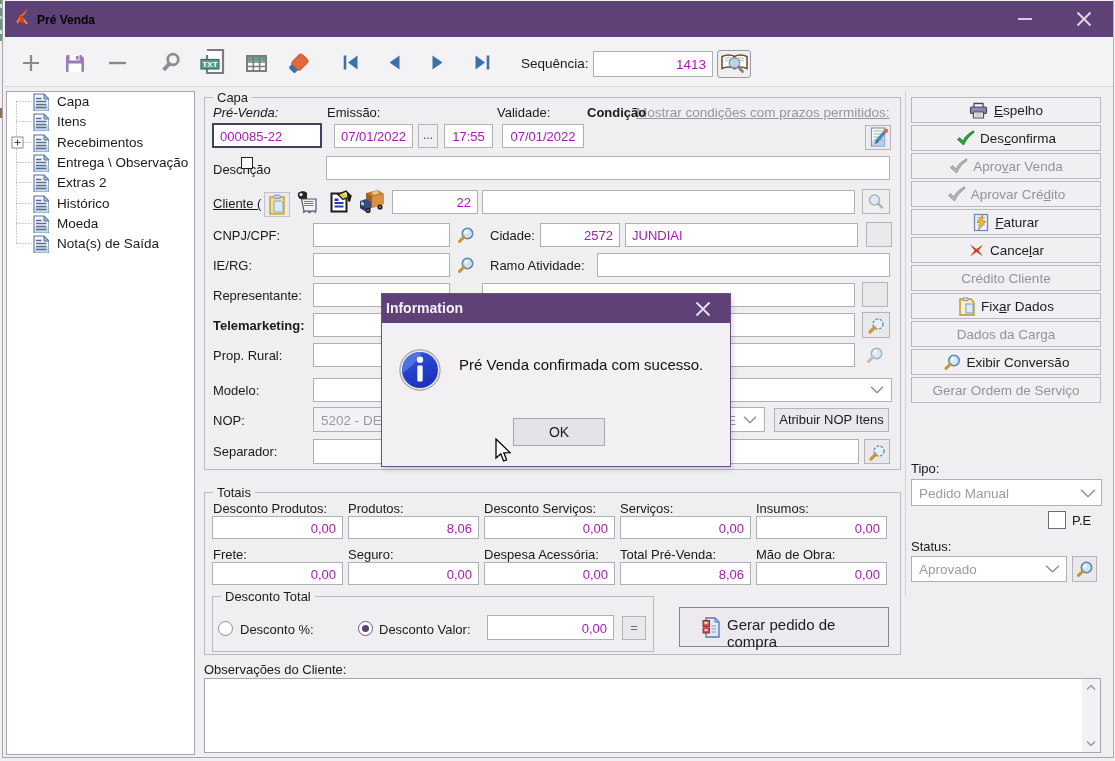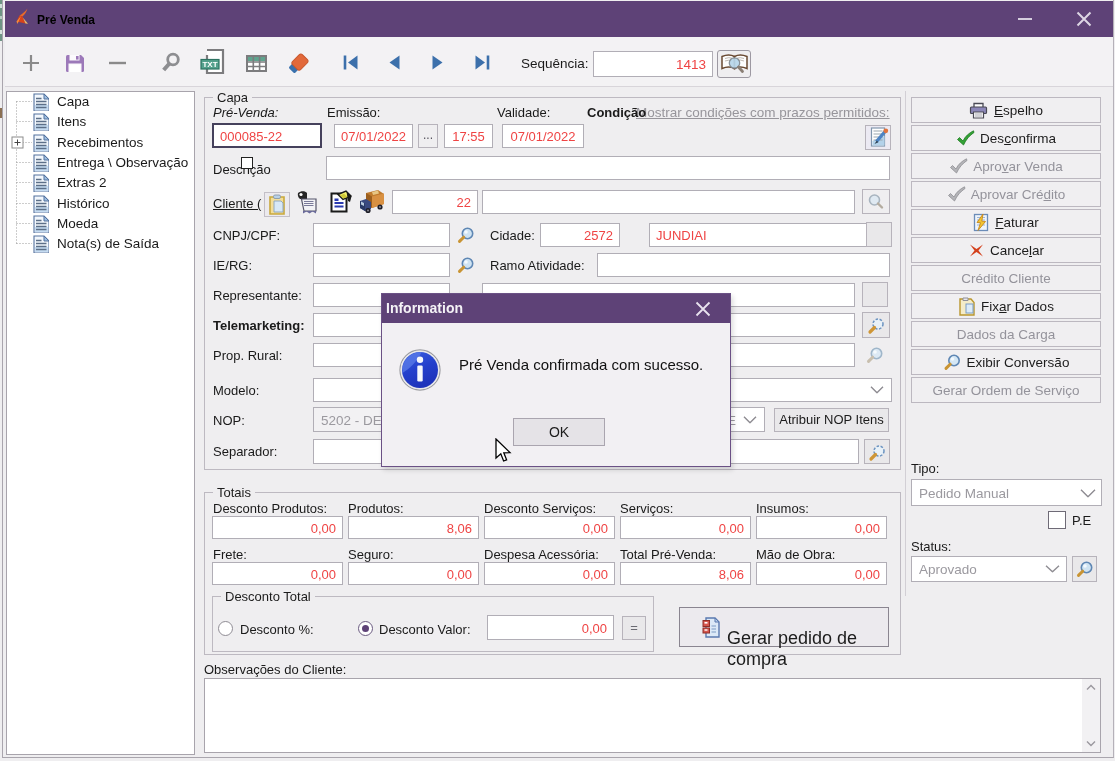--- a/index.html
+++ b/index.html
@@ -1,21 +1,21 @@
 <!DOCTYPE html>
 <html><head>
 <meta charset="utf-8">
 <style>
 * { margin:0; padding:0; box-sizing:border-box; }
 html,body { width:1115px; height:761px; overflow:hidden; }
 body { font-family:"Liberation Sans", sans-serif; font-size:13px; color:#1c1c1c; background:#e9e9e9; }
 .abs { position:absolute; }
 #stage { position:relative; width:1115px; height:761px; background:#efeef0; }
 .lbl { position:absolute; white-space:nowrap; font-size:13px; color:#1a1a1a; }
-.inp { position:absolute; background:#fff; border:1px solid #b1aeb6; font-size:13px; color:#ef4444; white-space:nowrap; overflow:hidden; }
+.inp { position:absolute; background:#fff; border:1px solid #b1aeb6; font-size:13px; color:#a21caf; white-space:nowrap; overflow:hidden; }
 .inp span { position:absolute; top:50%; transform:translateY(-50%); }
 .ral { right:6px; text-align:right; }
 .lal { left:6px; }
 .grp { position:absolute; border:1px solid #bdb9c1; }
 .grp > .cap { position:absolute; top:-8px; left:8px; background:#efeef0; padding:0 4px; font-size:13px; }
 .gbtn { position:absolute; background:#efeef0; border:1px solid #b7b3bb; }
 .rbtn { position:absolute; left:911px; width:190px; height:26px; background:#f0eff1; border:1px solid #bcb8c0; font-size:13.5px; display:flex; align-items:center; justify-content:center; gap:5px; white-space:nowrap; }
 .rbtn.dis { color:#94939b; }
 .ddn { position:absolute; background:#fff; border:1px solid #b1aeb6; font-size:13.5px; }
 .ddn .txt { position:absolute; left:7px; top:50%; transform:translateY(-50%); white-space:nowrap; }
@@ -373,21 +373,21 @@
 
   <div class="lbl" style="left:213px;top:228px;">CNPJ/CPF:</div>
   <div class="inp" style="left:313px;top:223px;width:137px;height:24px;"></div>
   <svg class="icon" style="left:457px;top:226px;" width="18" height="18" viewBox="0 0 18 18">
       <use href="#mag"></use>
     </svg>
   <div class="lbl" style="left:490px;top:228px;">Cidade:</div>
   <div class="inp" style="left:540px;top:223px;width:80px;height:24px;">
       <span class="ral">2572</span>
     </div>
-  <div class="inp" style="left:625px;top:223px;width:233px;height:24px;margin-left:24px;">
+  <div class="inp" style="left:625px;top:223px;width:233px;height:24px;">
       <span class="lal">JUNDIAI</span>
     </div>
   <div class="gbtn" style="left:866px;top:222px;width:26px;height:25px;background:#e9e8ea;"></div>
 
   <div class="lbl" style="left:213px;top:258px;">IE/RG:</div>
   <div class="inp" style="left:313px;top:253px;width:137px;height:24px;"></div>
   <svg class="icon" style="left:457px;top:256px;" width="18" height="18" viewBox="0 0 18 18">
       <use href="#mag"></use>
     </svg>
   <div class="lbl" style="left:490px;top:258px;">Ramo Atividade:</div>
@@ -504,21 +504,21 @@
   <div class="gbtn" style="left:679px;top:607px;width:210px;height:40px;border:1px solid #8a8590;background:#eceaee;">
     <svg width="18" height="21" viewBox="0 0 18 21" style="position:absolute;left:22px;top:9px;">
       <path d="M4 1 H13 L17 5 V20 H4 Z" fill="#dce9f7" stroke="#5a79b0" stroke-width="1.4"></path>
       <path d="M13 1 L13 5 L17 5 Z" fill="#b8cfe8" stroke="#5a79b0" stroke-width="1"></path>
       <rect x="1" y="3.5" width="6.5" height="6" fill="#d6574e" stroke="#8e2f28" stroke-width="1"></rect>
       <rect x="2.5" y="5" width="3" height="1.6" fill="#fff"></rect>
       <rect x="1" y="11" width="6.5" height="5" fill="#d6574e" stroke="#8e2f28" stroke-width="1"></rect>
       <rect x="2.5" y="12.3" width="3" height="1.4" fill="#fff"></rect>
       <path d="M9.5 9 H14 M9.5 12 H14 M9.5 15 H14" stroke="#7d9cc4" stroke-width="1.1"></path>
     </svg>
-    <span style="position:absolute;left:47px;top:20px;font-size:18px;">Gerar pedido de compra</span>
+    <span style="position:absolute;left:47px;top:8px;font-size:15px;">Gerar pedido de compra</span>
   </div>
 
   <div class="lbl" style="left:204px;top:662px;">Observações do Cliente:</div>
   <div class="abs" style="left:204px;top:678px;width:897px;height:75px;background:#fff;border:1px solid #a8a4ac;"></div>
   <div class="abs" style="left:1082px;top:679px;width:18px;height:73px;background:#f2f1f3;"></div>
   <svg class="icon" style="left:1086px;top:684px;" width="10" height="7" viewBox="0 0 10 7">
       <path d="M1 5.5 L5 1.5 L9 5.5" fill="none" stroke="#9a979e" stroke-width="1.4"></path>
     </svg>
   <svg class="icon" style="left:1086px;top:740px;" width="10" height="7" viewBox="0 0 10 7">
       <path d="M1 1.5 L5 5.5 L9 1.5" fill="none" stroke="#9a979e" stroke-width="1.4"></path>

